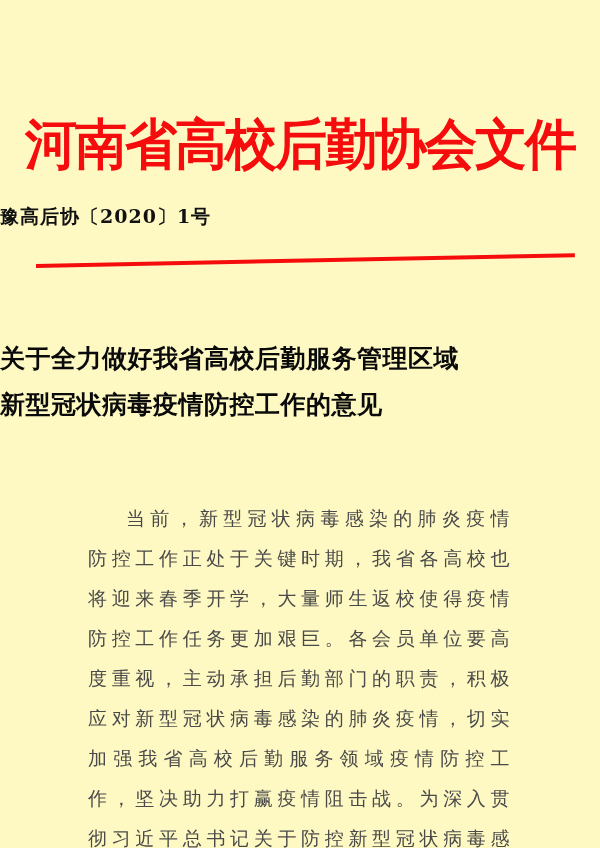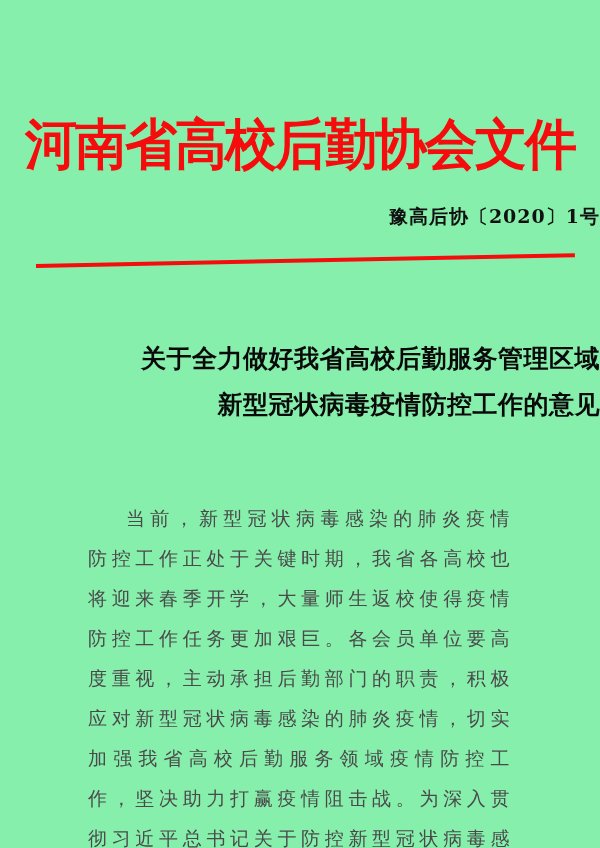--- a/index.html
+++ b/index.html
@@ -4,21 +4,21 @@
 <style>
   html, body {
     margin: 0;
     padding: 0;
     background: #ffffff;
   }
   #page {
     position: relative;
     width: 600px;
     height: 848px;
-    background: #86efac;
+    background: #fef9c3;
     overflow: hidden;
     font-family: "DejaVu Serif", "Liberation Serif", serif;
   }
   .org-title {
     position: absolute;
     top: 110px;
     left: 0;
     width: 100%;
     text-align: center;
     font-size: 52px;
@@ -26,42 +26,42 @@
     color: #f50d0d;
     letter-spacing: -2px;
     white-space: nowrap;
     transform: scaleY(1.05);
   }
   .doc-number {
     position: absolute;
     top: 204px;
     left: 0;
     width: 100%;
-    text-align: right;
+    text-align: left;
     font-size: 19px;
     font-weight: 700;
     color: #111111;
     letter-spacing: 1px;
   }
   .red-rule {
     position: absolute;
     top: 264px;
     left: 36px;
     width: 539px;
     height: 4px;
     background: #f50d0d;
     transform: rotate(-1.15deg);
     transform-origin: left center;
   }
   .doc-title {
     position: absolute;
     top: 336px;
     left: 0;
     width: 100%;
-    text-align: right;
+    text-align: left;
     font-size: 25px;
     font-weight: 700;
     color: #0a0a0a;
     line-height: 46px;
     letter-spacing: 0.5px;
   }
   .salutation {
     position: absolute;
     top: 474px;
     left: 88px;

